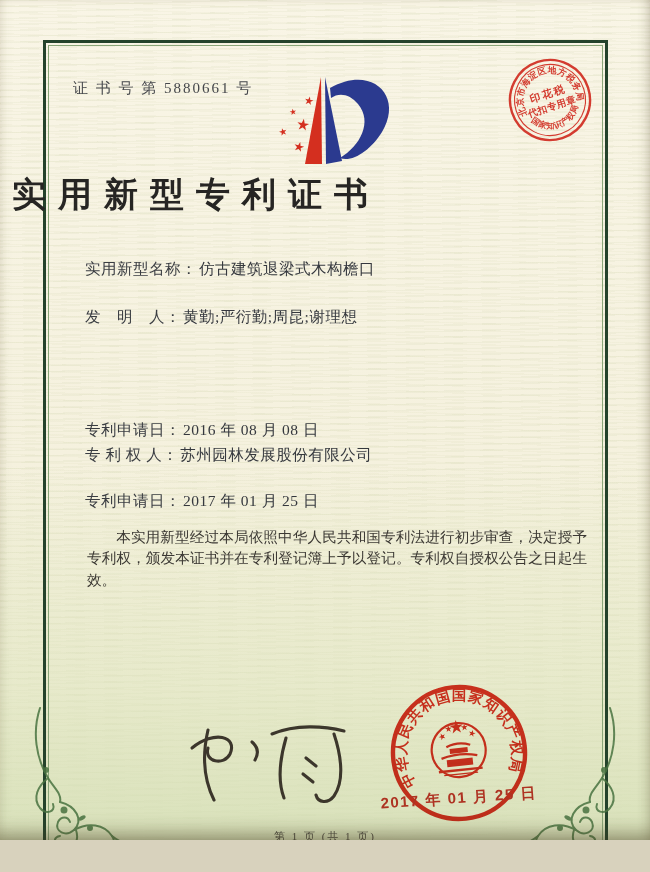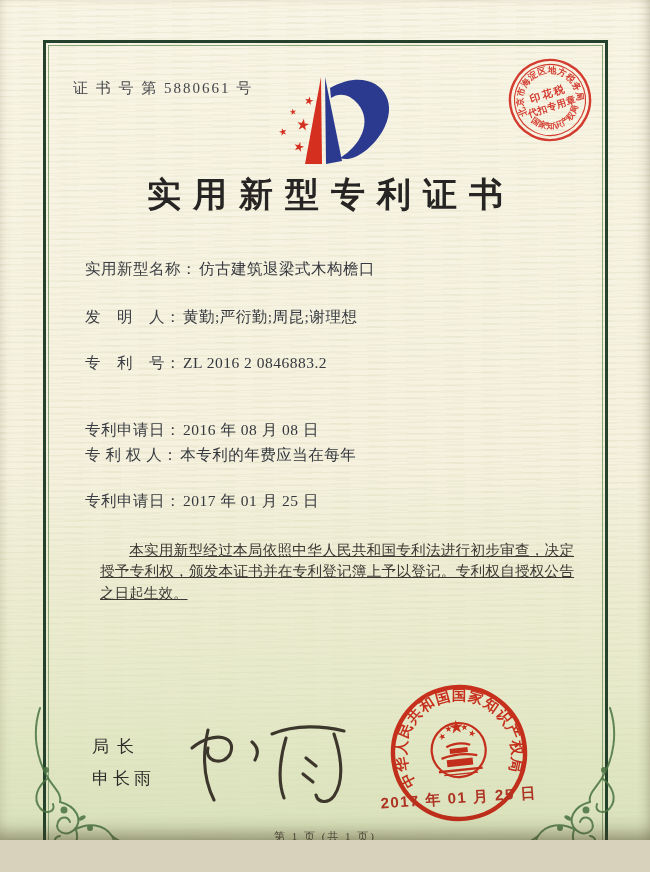--- a/index.html
+++ b/index.html
@@ -15,28 +15,28 @@
   .page::after{
     content:"";position:absolute;inset:0;pointer-events:none;z-index:50;
     box-shadow: inset 0 -16px 18px -10px rgba(70,60,30,.5),
                 inset -10px 0 14px -11px rgba(70,60,30,.3),
                 inset 6px 0 12px -11px rgba(120,110,70,.25),
                 inset 0 8px 12px -11px rgba(120,110,70,.2);
   }
   .frame{position:absolute;left:43px;top:40px;width:559px;height:805px;border:3px solid #24422b;z-index:1;}
   .frame::before{content:"";position:absolute;inset:2px;border:1px solid #8aa578;}
   .certno{position:absolute;left:73px;top:79px;font-size:15px;letter-spacing:2px;color:#45474b;z-index:2;}
-  .title{position:absolute;left:0;top:172px;width:650px;text-align:center;font-size:34px;font-weight:bold;
+  .title{position:absolute;left:0;top:172px;width:650px;font-size:34px;font-weight:bold;
          letter-spacing:12px;text-indent:12px;color:#262523;z-index:2;}
   .field{position:absolute;left:85px;font-size:15.5px;color:#3a3d42;letter-spacing:.5px;z-index:2;white-space:nowrap;}
   .f0{top:259px}.f1{top:307px}.f2{top:353px}.f3{top:420px}.f4{top:445px}.f5{top:491px}
   .field .val{margin-left:2px;color:#35383e;}
   .body-text{position:absolute;left:84px;top:524px;width:506px;font-size:14.6px;line-height:21.4px;
              color:#3b3833;text-align:justify;z-index:2;}
-  .body-text p{margin:16px;text-indent:2em;text-decoration:underline;}
+  .body-text p{margin:3px;text-indent:2em;}
   .signer{position:absolute;left:92px;top:735px;z-index:2;color:#2e2d2a;}
   .signer .t1{font-size:17px;letter-spacing:8px;}
   .signer .t2{font-size:17px;letter-spacing:4px;margin-top:9px;}
   .footer{position:absolute;left:0;top:829px;width:650px;text-align:center;font-size:11px;
           letter-spacing:2px;color:#4c4a42;z-index:2;}
   svg{position:absolute;overflow:visible;}
   .logo-svg{left:270px;top:70px;width:130px;height:105px;z-index:2;}
   .tax-svg{left:496px;top:46px;width:108px;height:108px;z-index:3;opacity:.88;}
   .seal-svg{left:372px;top:666px;width:176px;height:186px;z-index:4;opacity:.93;mix-blend-mode:multiply;}
   .sig-svg{left:180px;top:712px;width:190px;height:100px;z-index:3;}
@@ -89,41 +89,34 @@
   </svg>
 
   <div class="title">实用新型专利证书</div>
 
   <div class="field f0">
     <span>实用新型名称：</span><span class="val">仿古建筑退梁式木构檐口</span>
   </div>
   <div class="field f1">
     <span>发　明　人：</span><span class="val">黄勤;严衍勤;周昆;谢理想</span>
   </div>
-  <div class="field f2">
-    <span>专　利　号：</span><span class="val">ZL 2016 2 0846883.2</span>
-  </div>
   <div class="field f3">
     <span>专利申请日：</span><span class="val">2016 年 08 月 08 日</span>
   </div>
   <div class="field f4">
-    <span>专 利 权 人：</span><span class="val">本专利的年费应当在每年</span>
+    <span>专 利 权 人：</span><span class="val">苏州园林发展股份有限公司</span>
   </div>
   <div class="field f5">
     <span>专利申请日：</span><span class="val">2017 年 01 月 25 日</span>
   </div>
 
   <div class="body-text">
     <p>本实用新型经过本局依照中华人民共和国专利法进行初步审查，决定授予专利权，颁发本证书并在专利登记簿上予以登记。专利权自授权公告之日起生效。</p>
   </div>
 
-  <div class="signer">
-    <div class="t1">局长</div>
-    <div class="t2">申长雨</div>
-  </div>
 
   <svg class="sig-svg" viewBox="180 712 190 100">
     <g fill="none" stroke="#2b241c" stroke-width="3.1" stroke-linecap="round" opacity="0.9">
       <path d="M 208 730 C 202 756, 204 780, 214 800"></path>
       <path d="M 192 748 C 214 730, 238 736, 230 754 C 224 766, 204 762, 208 748"></path>
       <path d="M 252 742 C 258 747, 259 753, 255 760"></path>
       <path d="M 272 734 C 296 724, 324 726, 344 731"></path>
       <path d="M 286 738 C 279 762, 278 782, 284 798"></path>
       <path d="M 334 734 C 342 758, 344 782, 334 796 C 328 804, 318 803, 316 795"></path>
       <path d="M 306 758 l 10 8"></path>

